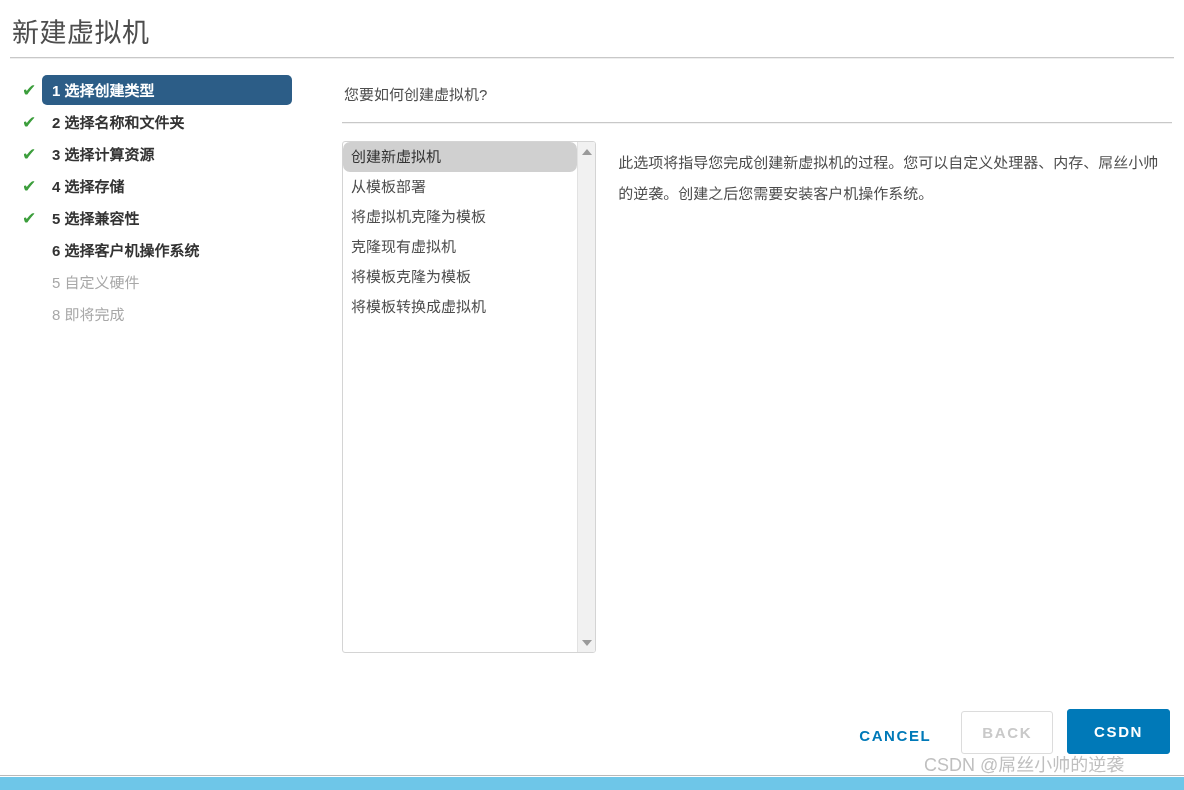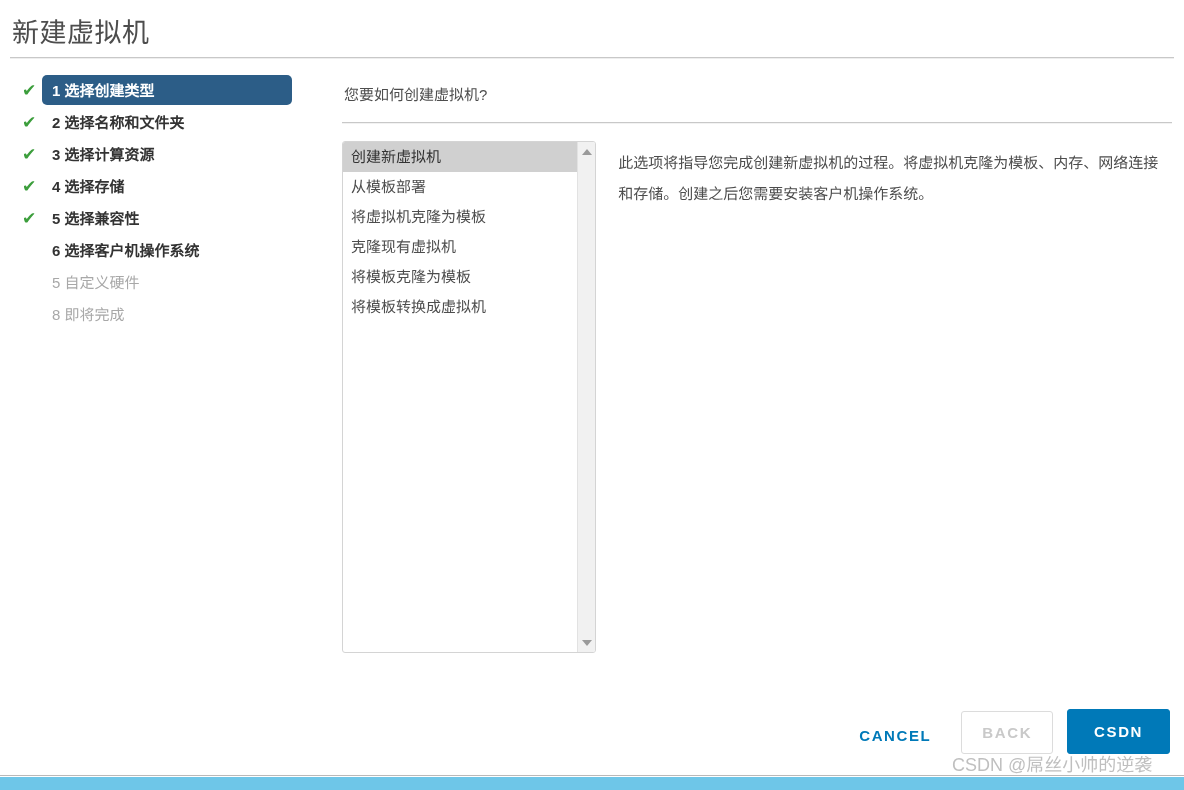--- a/index.html
+++ b/index.html
@@ -140,20 +140,21 @@
     padding-left: 8px;
     font-size: 15px;
     color: #4d4d4d;
     white-space: nowrap;
     overflow: hidden;
     cursor: default;
   }
   .list-item.selected {
     background: #d0d0d0;
     color: #333333;
+    border-radius: 7px;
   }
 
   
   .scrollbar {
     flex: 0 0 17px;
     width: 17px;
     background: #f1f1f1;
     border-left: 1px solid #e2e2e2;
     position: relative;
   }
@@ -238,21 +239,21 @@
   .bottom-band {
     position: absolute;
     left: 0;
     bottom: 0;
     width: 1184px;
     height: 13px;
     background: #6ec6e8;
   }
   .watermark {
     position: absolute;
-    left: 952px;
+    left: 924px;
     bottom: 14px;
     font-size: 18px;
     color: #b5b5b5;
     opacity: 0.85;
     white-space: nowrap;
     pointer-events: none;
   }
 </style>
 </head>
 <body>
@@ -313,21 +314,21 @@
       <div class="scrollbar">
         <div class="sb-arrow up">
             <i></i>
           </div>
         <div class="sb-arrow down">
             <i></i>
           </div>
       </div>
     </div>
 
-    <div class="description">此选项将指导您完成创建新虚拟机的过程。将虚拟机克隆为模板、内存、网络连接和存储。创建之后您需要安装客户机操作系统。</div>
+    <div class="description">此选项将指导您完成创建新虚拟机的过程。您可以自定义处理器、内存、屌丝小帅的逆袭。创建之后您需要安装客户机操作系统。</div>
   </div>
 </section>
 
 <div class="footer">
   <button class="btn btn-link">CANCEL</button>
   <button class="btn btn-outline" disabled="">BACK</button>
   <button class="btn btn-primary">CSDN</button>
 </div>
 
 <div class="watermark">CSDN @屌丝小帅的逆袭</div>

